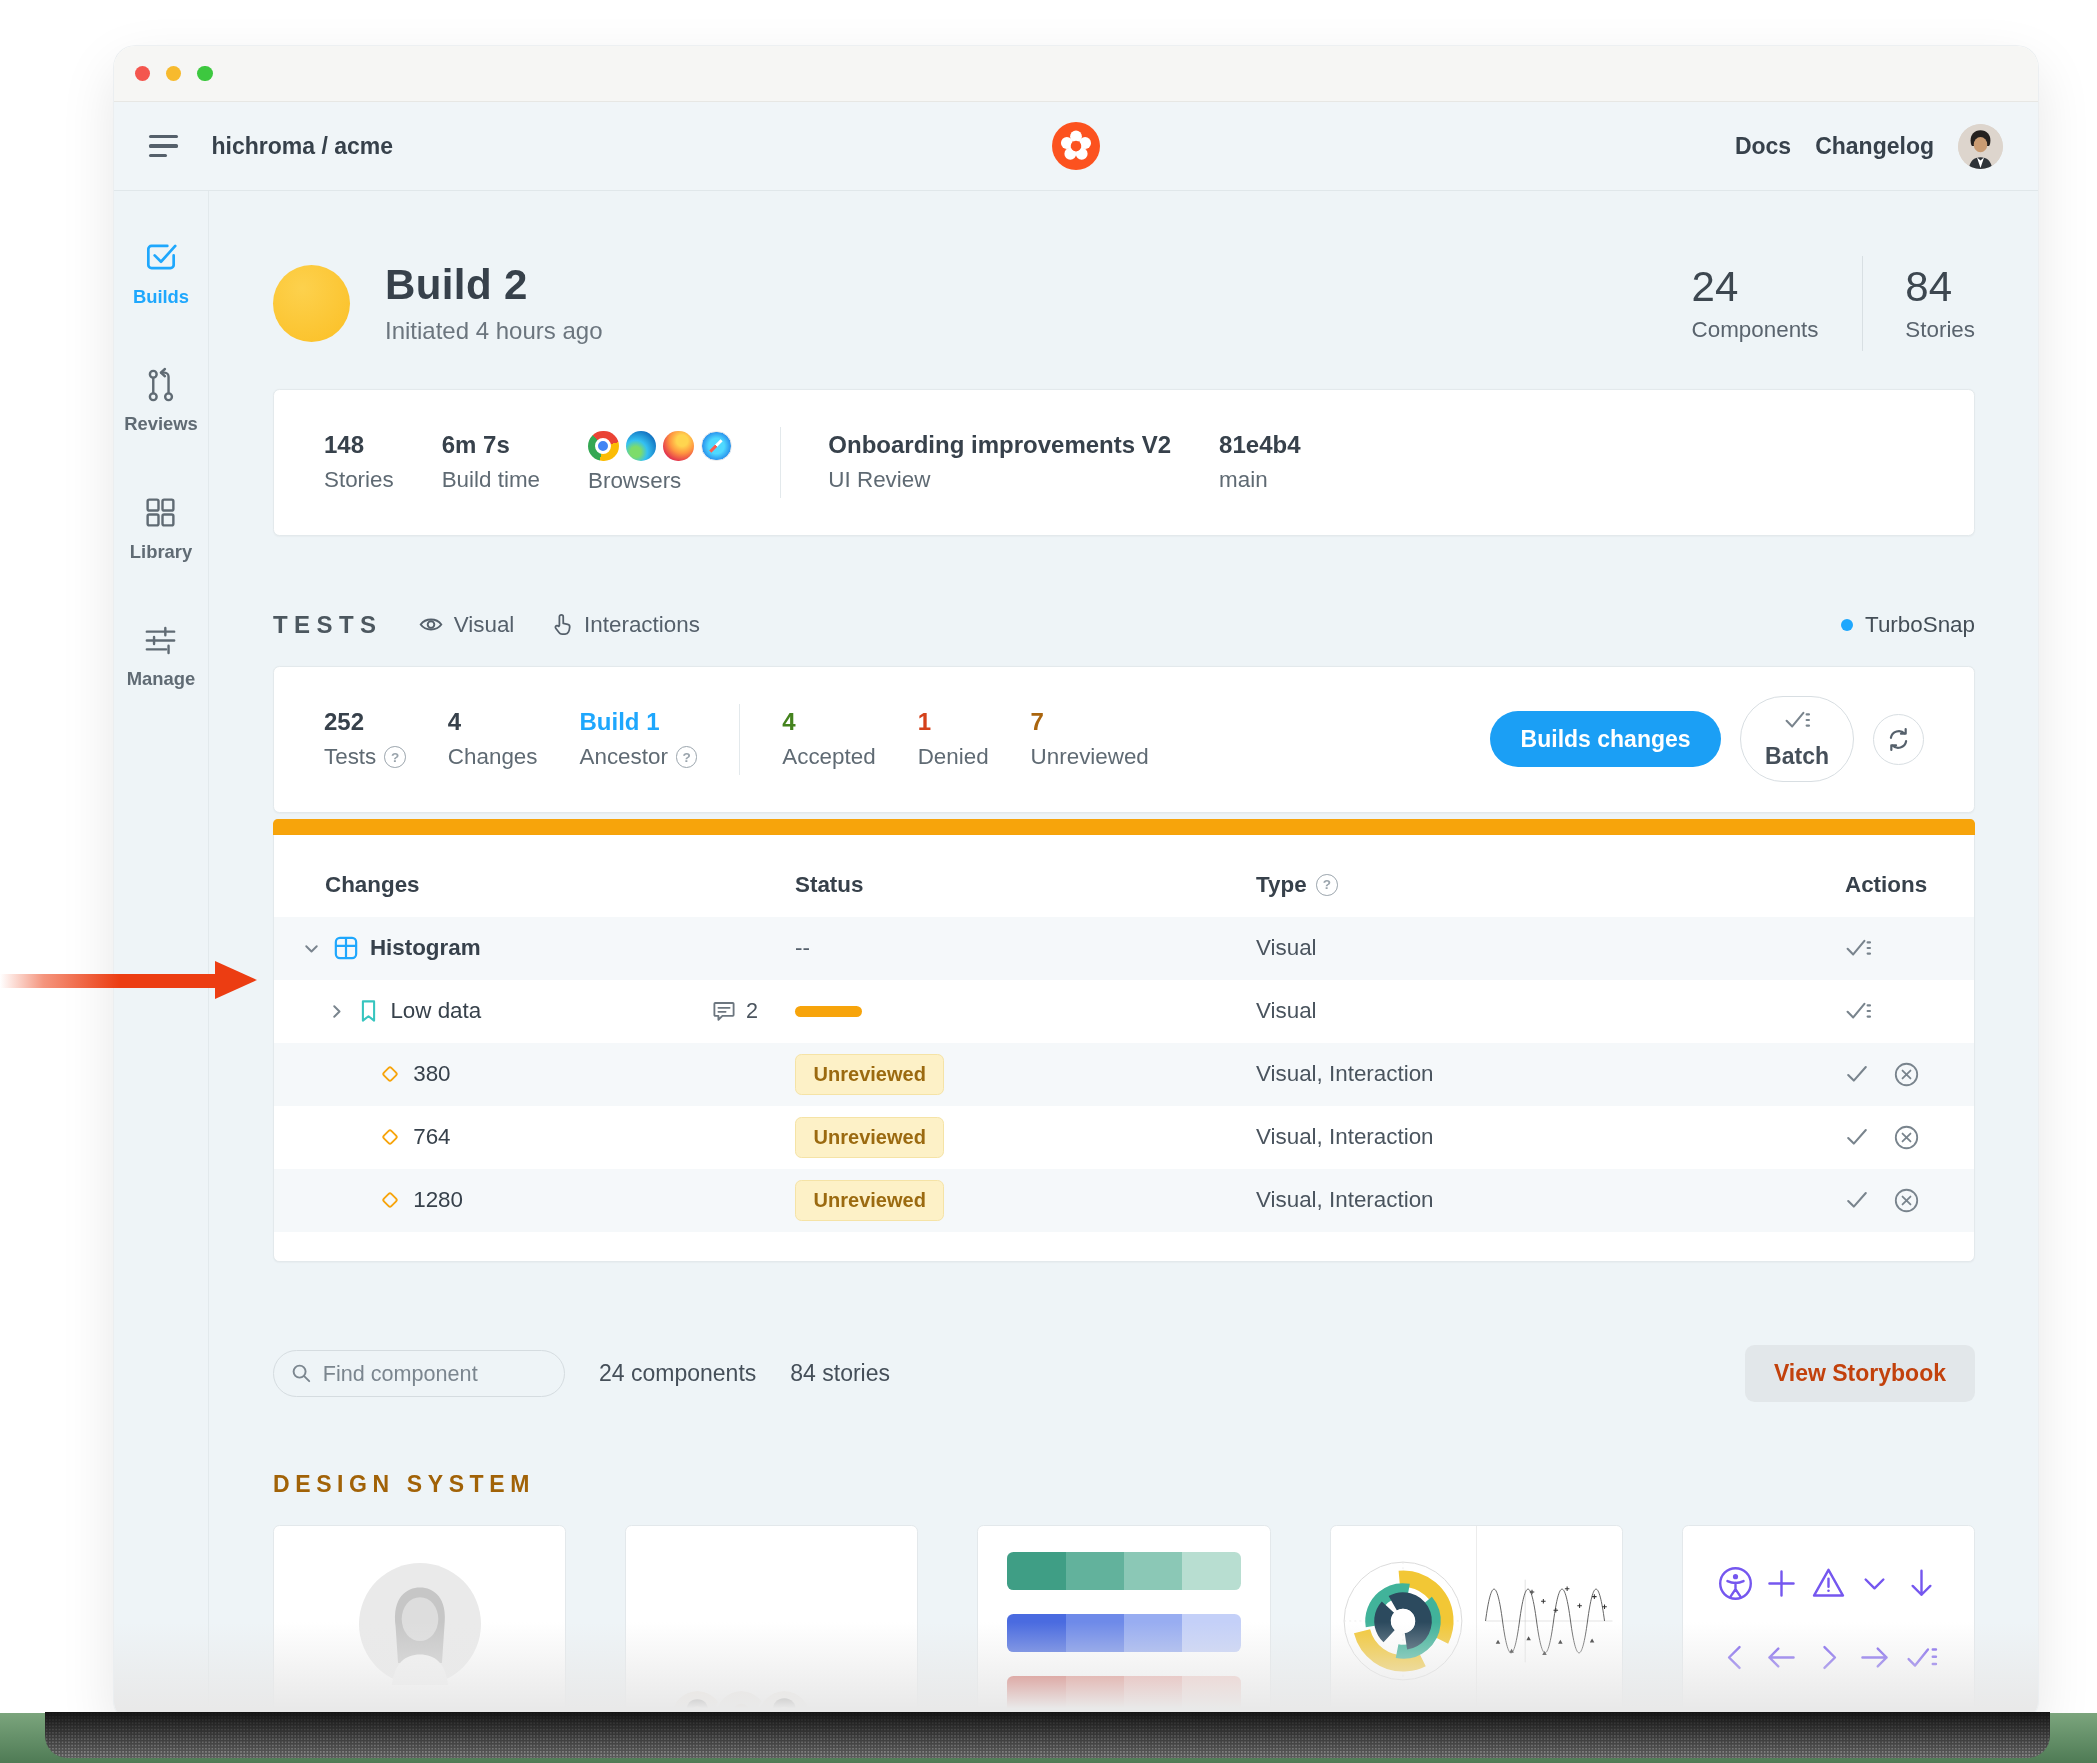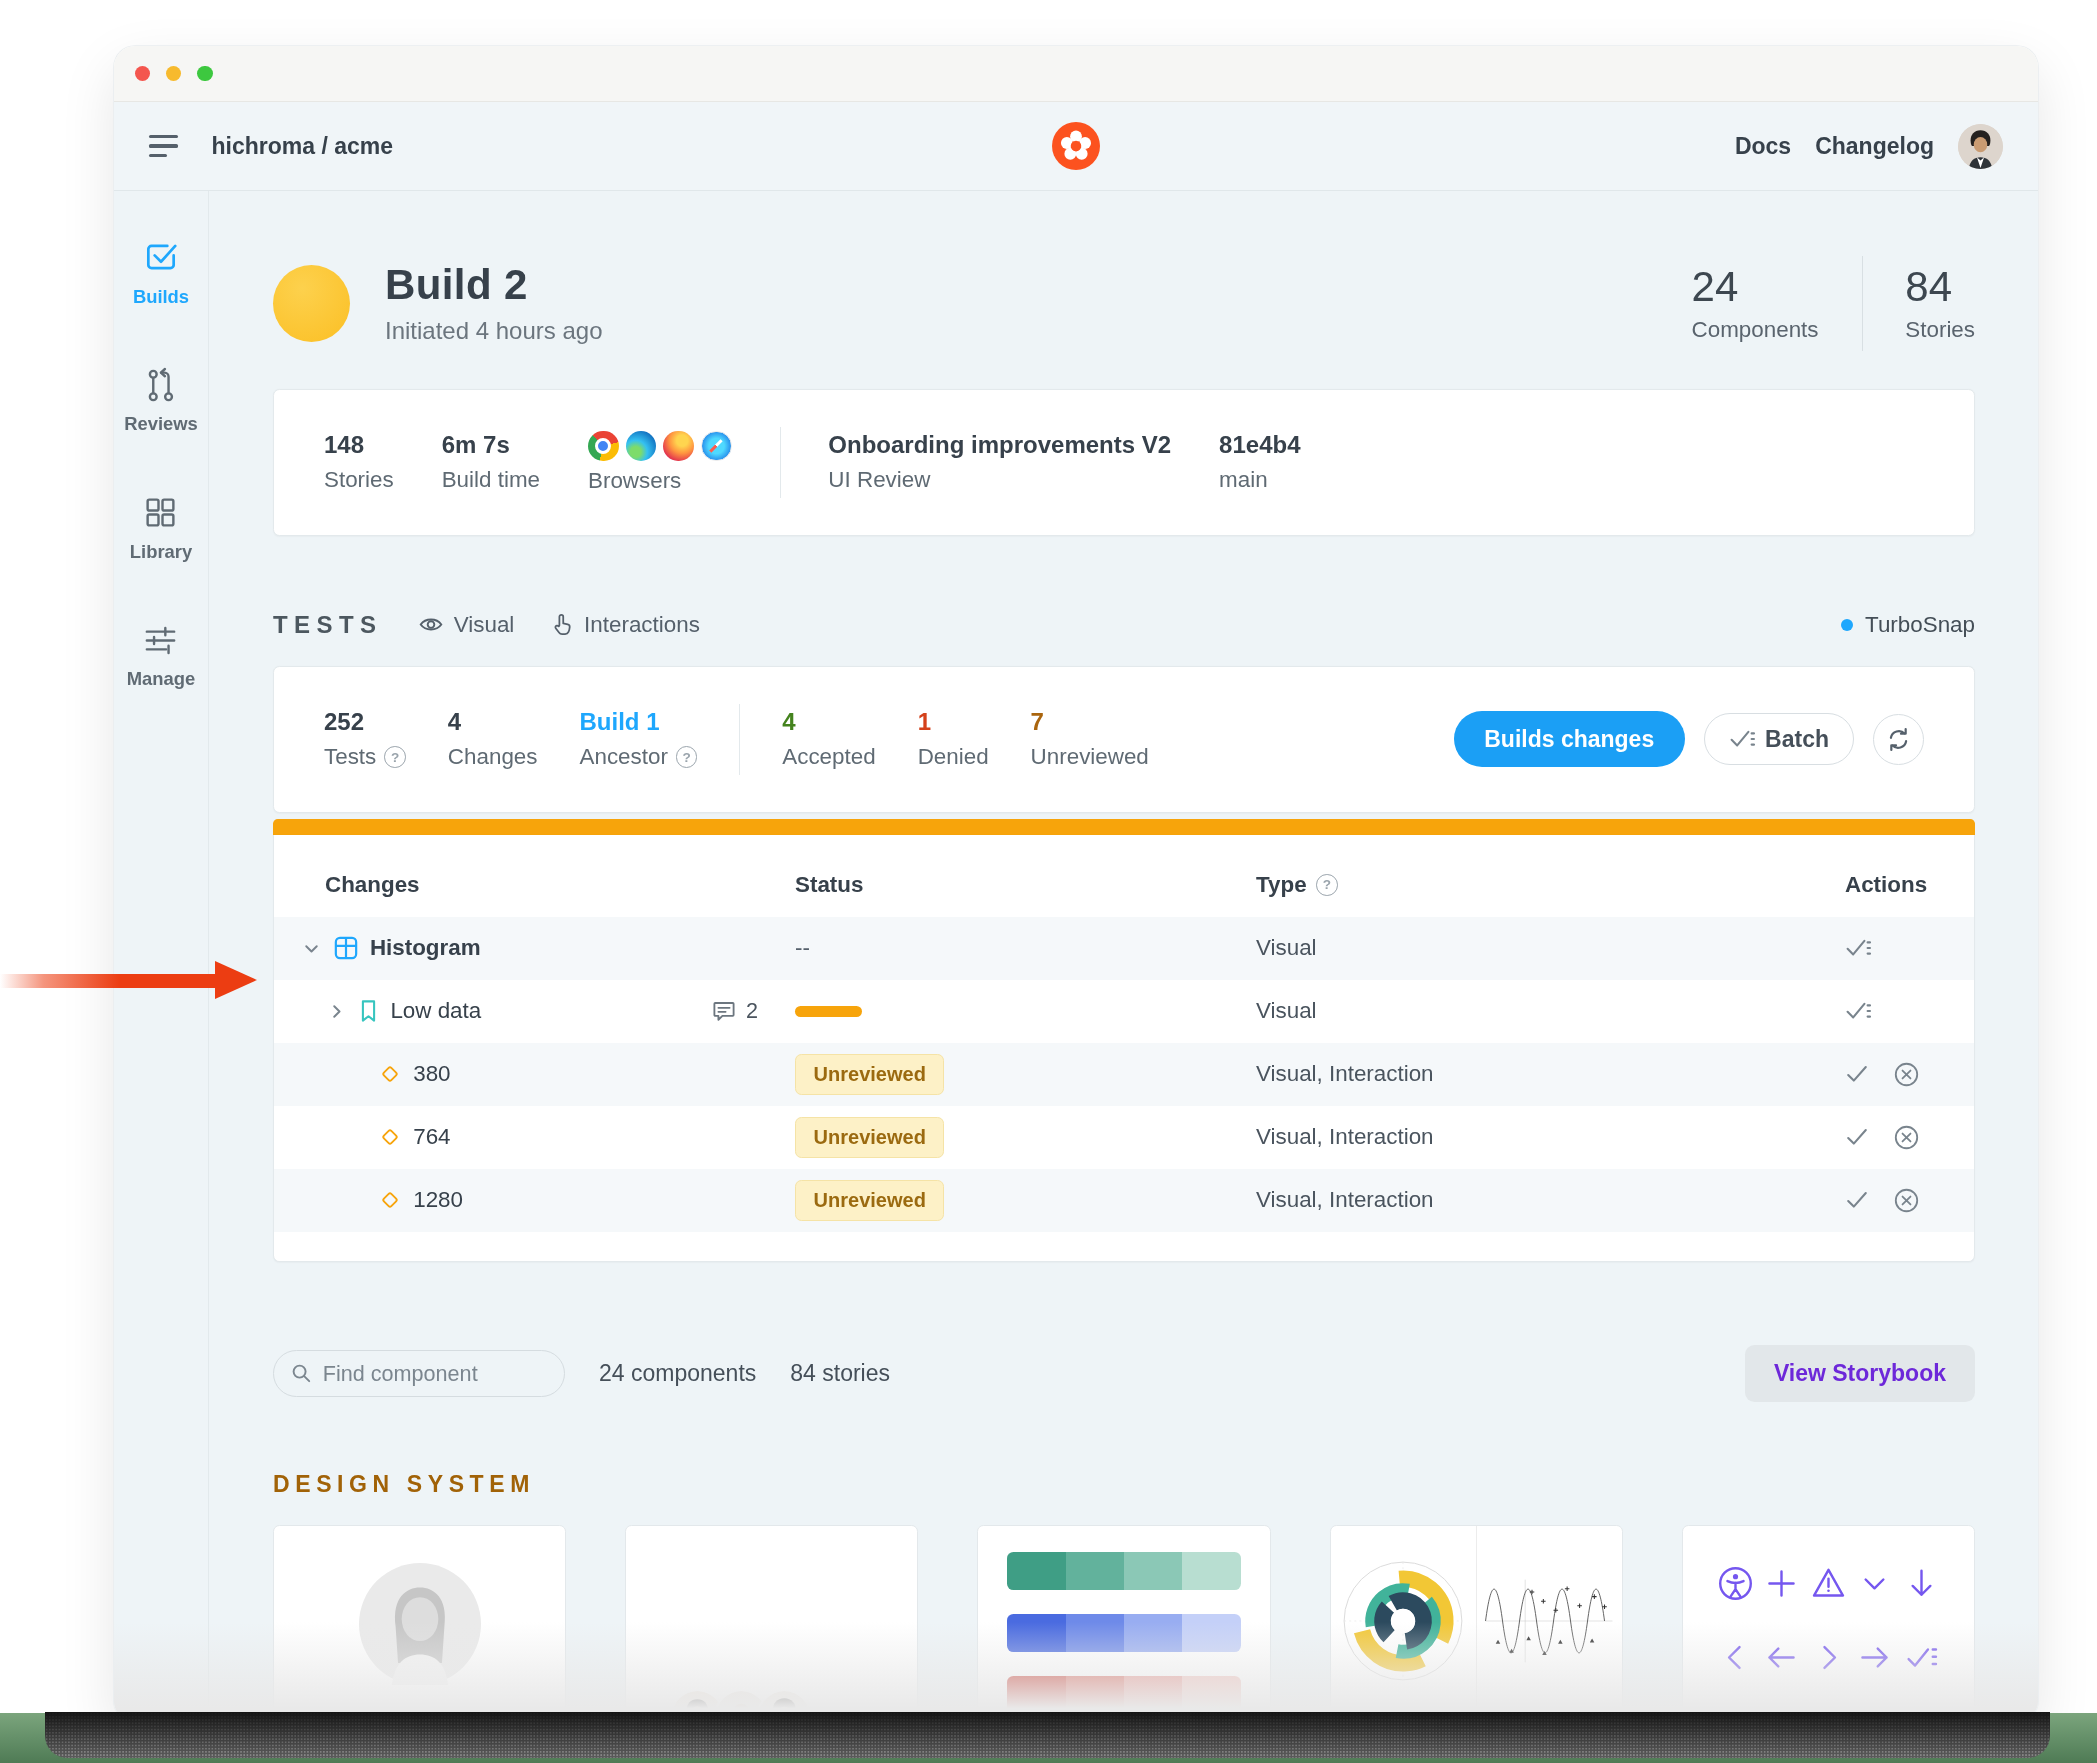--- a/index.html
+++ b/index.html
@@ -77,21 +77,21 @@
 
   .summary-card { margin-top:27px; height:147px; display:flex; align-items:center; padding:0 50px; gap:42px; }
   .stat .lrow { margin-top:8px; display:flex; align-items:center; gap:8px; font-size:22.4px; color:#5f6a73; }
   .v.green{color:#44831e} .v.red{color:#d4411b} .v.orange{color:#aa650e} .v.blue{color:#1ea7fd}
   .qmark { width:21.6px; height:21.6px; border-radius:50%; border:1.6px solid #9aa4ac; color:#9aa4ac;
     font-size:13.6px; font-weight:700; display:inline-flex; align-items:center; justify-content:center; }
   .summary-actions { margin-left:auto; display:flex; align-items:center; gap:19px; }
   .btn-verify { background:#1b9ff5; color:#fff; font-size:23px; font-weight:700; border:none;
     border-radius:801px; padding:14.4px 30.5px; cursor:pointer; font-family:inherit; }
   .btn-batch { background:#fff; border:1.6px solid #d8dee2; border-radius:801px; padding:11.2px 24px;
-    display:flex; align-items:center; gap:10.4px; font-size:23px; font-weight:700; color:#454f59; cursor:pointer; font-family:inherit; }
+    display:flex; align-items:center; gap:10.4px; font-size:23px; font-weight:700; color:#454f59; cursor:pointer; font-family:inherit;flex-direction:column; }
   .btn-refresh { width:51px; height:51px; border-radius:50%; border:1.6px solid #d8dee2; background:#fff;
     display:flex; align-items:center; justify-content:center; cursor:pointer; }
 
   .progress-bar { margin-top:6.4px; height:16px; background:#f7a40b; border-radius:4.8px 4.8px 0 0; }
   .table-card { border-radius:0 0 6.4px 6.4px; border-top:none; padding-bottom:29px; }
   .t-head { display:flex; padding:37px 0 19px; font-size:22.4px; font-weight:700; color:#37414b; }
   .col-c { flex:0 0 521px; display:flex; align-items:center; }
   .col-s { flex:0 0 461px; display:flex; align-items:center; }
   .col-t { flex:0 0 581px; display:flex; align-items:center; }
   .col-a { flex:1; display:flex; align-items:center; gap:24px; padding-left:8px; }
@@ -109,21 +109,21 @@
   .type-txt { color:#4a545e; }
 
   .search-row { margin-top:83px; display:flex; align-items:center; }
   .search-box { width:292px; height:47px; border:1.6px solid #d5dce0; border-radius:801px;
     display:flex; align-items:center; padding:0 16px; gap:10.4px; }
   .search-box input { border:none; outline:none; background:transparent; font-size:21.6px; color:#454f59;
     width:100%; font-family:inherit; }
   .search-box input::placeholder { color:#7b868f; }
   .counts { margin-left:34px; display:flex; gap:34px; font-size:23px; color:#454f59; font-weight:500; }
   .btn-storybook { margin-left:auto; background:#e2e7ea; border:none; border-radius:9.6px; padding:15.2px 29px;
-    font-size:23px; font-weight:700; color:#6d28d9; cursor:pointer; font-family:inherit; }
+    font-size:23px; font-weight:700; color:#c2410c; cursor:pointer; font-family:inherit; }
 
   .ds-title { margin-top:69px; font-size:23px; font-weight:700; letter-spacing:5.6px; color:#a16207; }
   .cards-row { margin-top:27px; display:flex; gap:59px; height:191px; }
   .ds-card { flex:1; background:#fff; border:0.8px solid #e3e8eb; border-radius:6.4px; position:relative; overflow:hidden; }
   .portrait-big { display:block; margin:37px auto 0; width:122px; height:122px; }
   .faces { position:absolute; left:50%; bottom:-29px; transform:translateX(-50%); display:flex; align-items:center; }
   .face { width:55px; height:55px; border-radius:50%; border:2.4px solid #fff; margin-left:-11.2px; background:#fff; }
   .face:first-child { margin-left:0; }
   .face-more { margin-left:14.4px; font-size:24px; color:#79848d; white-space:nowrap; }
   .swatches { padding:26px 29px; display:flex; flex-direction:column; gap:24px; }

